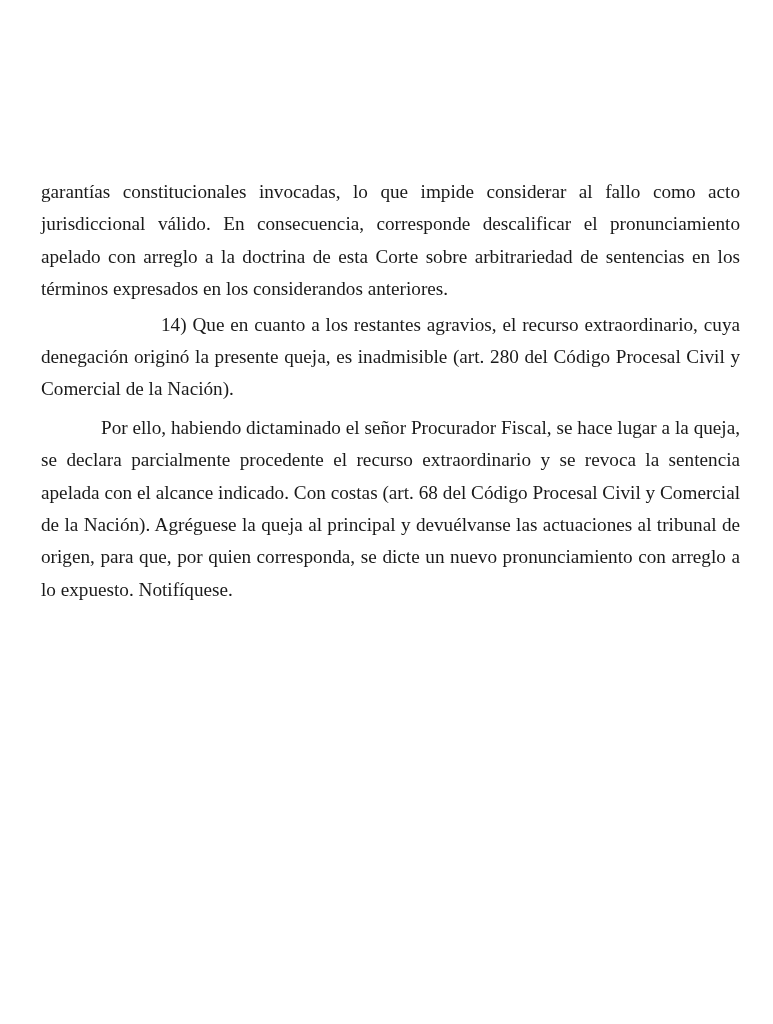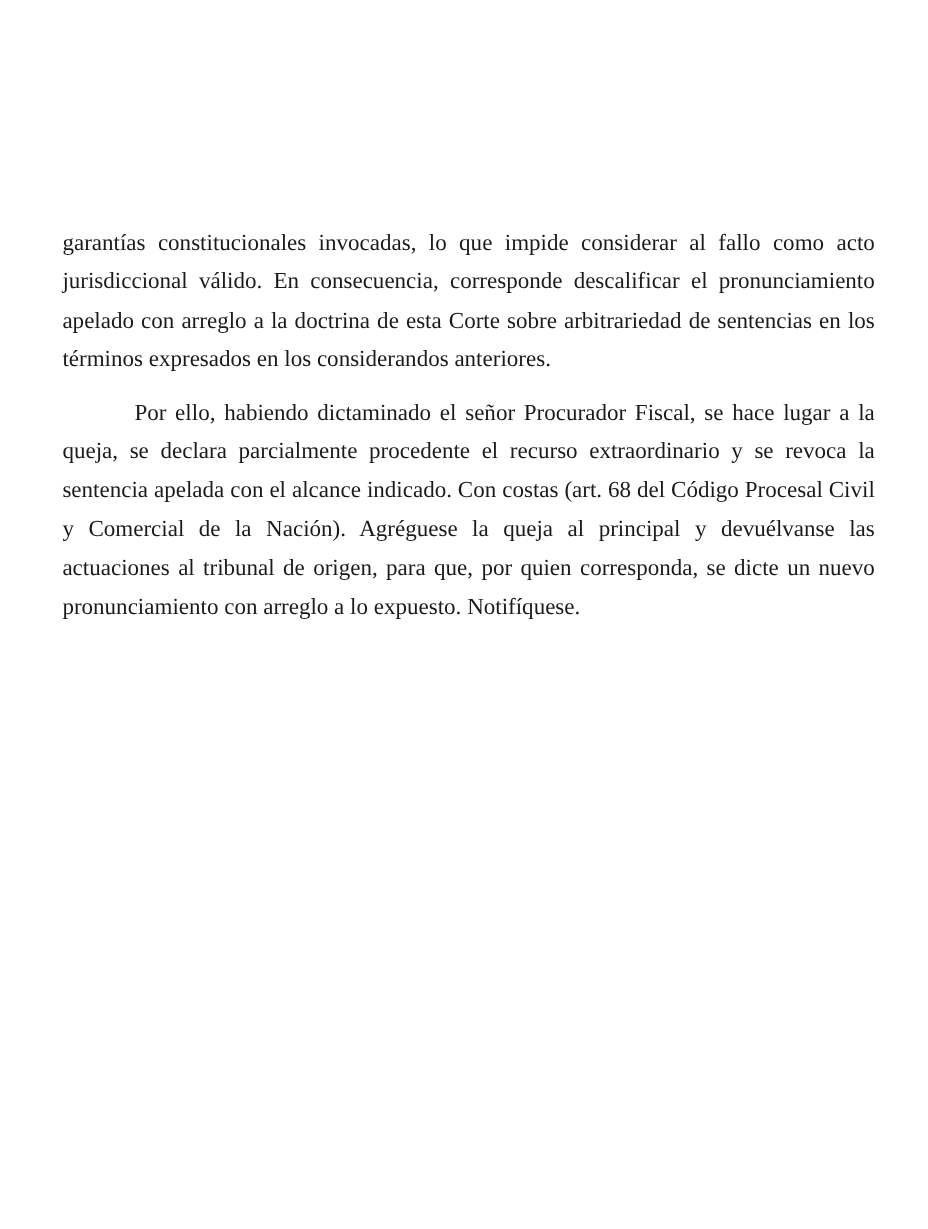--- a/index.html
+++ b/index.html
@@ -18,21 +18,21 @@
       left: 40px;
       top: 175px;
       width: 701px;
       font-family: "Liberation Serif", "DejaVu Serif", serif;
       font-size: 19.2px;
       line-height: 32.4px;
       color: #1a1a1a;
       text-align: justify;
     }
     .para {
-      margin: 12px;
+      margin: 1px;
       padding: 0;
     }
     .para + .para {
       margin-top: 3px;
     }
     .para.indent-large {
       text-indent: 120px;
     }
     .para.indent-small {
       text-indent: 60px;
@@ -40,14 +40,15 @@
     }
     .last-line-left {
       text-align-last: left;
     }
   </style>
 </head>
 <body>
 
 <div class="page">
   <p class="para last-line-left">garantías constitucionales invocadas, lo que impide considerar al fallo como acto jurisdiccional válido. En consecuencia, corresponde descalificar el pronunciamiento apelado con arreglo a la doctrina de esta Corte sobre arbitrariedad de sentencias en los términos expresados en los considerandos anteriores.</p>
+  <p class="para indent-large last-line-left">14) Que en cuanto a los restantes agravios, el recurso extraordinario, cuya denegación originó la presente queja, es inadmisible (art. 280 del Código Procesal Civil y Comercial de la Nación).</p>
   <p class="para indent-small last-line-left">Por ello, habiendo dictaminado el señor Procurador Fiscal, se hace lugar a la queja, se declara parcialmente procedente el recurso extraordinario y se revoca la sentencia apelada con el alcance indicado. Con costas (art. 68 del Código Procesal Civil y Comercial de la Nación). Agréguese la queja al principal y devuélvanse las actuaciones al tribunal de origen, para que, por quien corresponda, se dicte un nuevo pronunciamiento con arreglo a lo expuesto. Notifíquese.</p>
 </div>
 
 </body></html>

